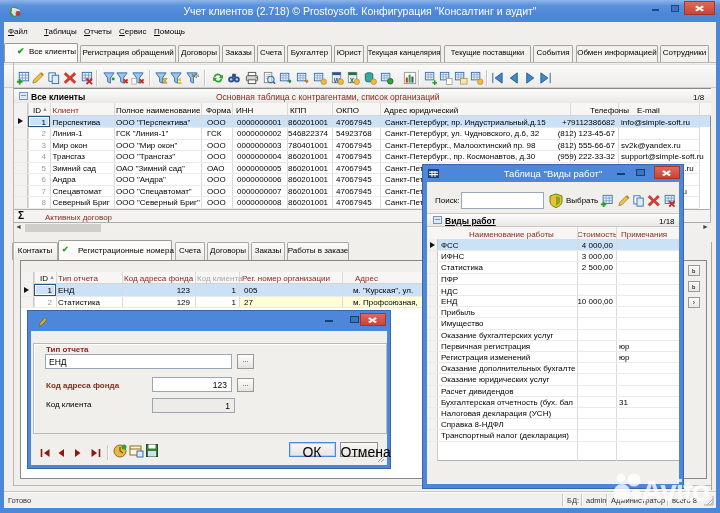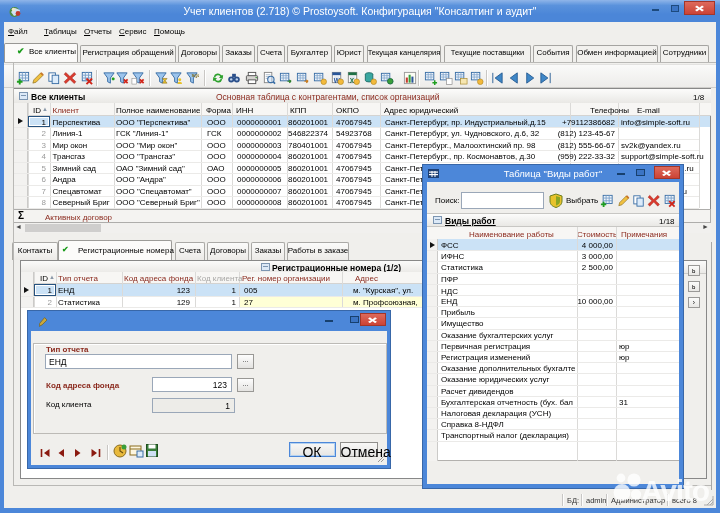--- a/index.html
+++ b/index.html
@@ -369,24 +369,20 @@
 <div class="a" style="left:175px;top:242px;width:30px;height:18px;background:linear-gradient(#fbfbfa,#eceae7);border:1px solid #aaa9a6;border-bottom:none;border-radius:2px 2px 0 0;"></div>
 <div class="a wh" style="left:175px;top:246px;width:30px;text-align:center;">Счета</div>
 <div class="a" style="left:207px;top:242px;width:42px;height:18px;background:linear-gradient(#fbfbfa,#eceae7);border:1px solid #aaa9a6;border-bottom:none;border-radius:2px 2px 0 0;"></div>
 <div class="a wh" style="left:207px;top:246px;width:42px;text-align:center;">Договоры</div>
 <div class="a" style="left:251px;top:242px;width:34px;height:18px;background:linear-gradient(#fbfbfa,#eceae7);border:1px solid #aaa9a6;border-bottom:none;border-radius:2px 2px 0 0;"></div>
 <div class="a wh" style="left:251px;top:246px;width:34px;text-align:center;">Заказы</div>
 <div class="a" style="left:287px;top:242px;width:62px;height:18px;background:linear-gradient(#fbfbfa,#eceae7);border:1px solid #aaa9a6;border-bottom:none;border-radius:2px 2px 0 0;"></div>
 <div class="a wh" style="left:287px;top:246px;width:62px;text-align:center;">Работы в заказе</div>
 
 <div class="a" style="left:19.5px;top:259.5px;width:687px;height:219px;background:#f0efec;border:1px solid #888;">
-  <div class="a" style="left:0;top:0;width:685px;height:13px;background:linear-gradient(#fbfbfa,#eae9e6);border-bottom:1px solid #cccbc8;">
-    <div class="bandicon" style="left:240px;top:2px;"></div>
-    <b class="a wh" style="left:251.5px;top:2px;font-size:8.5px;">Регистрационные номера (1/2)</b>
-  </div>
   <div class="a" style="left:0px;top:12px;width:600px;height:205px;background:#fff;"></div>
 <div class="a" style="left:0px;top:11.5px;width:600px;height:12.0px;background:#f7f6f4;border-bottom:1px solid #d4d3d1;"></div>
 <div class="a" style="left:0px;top:11.5px;width:13.5px;height:35.0px;background:#f3f2f0;border-right:1px solid #cbcac8;"></div>
 <div class="a" style="left:218.5px;top:35px;width:381.0px;height:11.5px;background:#ffffd6;"></div>
 <div class="a" style="left:13.5px;top:23.5px;width:586.5px;height:11.5px;background:#cbe2f6;"></div>
 <div class="vline" style="left:13.5px;top:11.5px;height:35.0px;"></div>
 <div class="vline" style="left:35.5px;top:11.5px;height:35.0px;"></div>
 <div class="vline" style="left:101.5px;top:11.5px;height:35.0px;"></div>
 <div class="vline" style="left:174.5px;top:11.5px;height:35.0px;"></div>
 <div class="vline" style="left:218.5px;top:11.5px;height:35.0px;"></div>
@@ -417,20 +413,23 @@
 <div class="a" style="left:3.5px;top:26.0px;width:0;height:0;border-left:5px solid #111;border-top:3.5px solid transparent;border-bottom:3.5px solid transparent;"></div>
 </div>
 
 <div class="a" style="left:688px;top:265px;width:11.5px;height:11px;background:linear-gradient(#fbfbfa,#e8e7e4);border:1px solid #9a9997;font-size:6.5px;text-align:center;line-height:10px;">ь</div>
 <div class="a" style="left:688px;top:281px;width:11.5px;height:11px;background:linear-gradient(#fbfbfa,#e8e7e4);border:1px solid #9a9997;font-size:6.5px;text-align:center;line-height:10px;">ь</div>
 <div class="a" style="left:688px;top:297px;width:11.5px;height:11px;background:linear-gradient(#fbfbfa,#e8e7e4);border:1px solid #9a9997;font-size:6.5px;text-align:center;line-height:10px;">›</div>
 <div class="a" style="left:711px;top:242px;width:1px;height:248px;background:#a9a8a6;"></div>
 <div class="a" style="left:13px;top:63px;width:1px;height:422px;background:#b9b8b5;"></div>
 <div class="a" style="left:13px;top:485px;width:698px;height:1px;background:#b9b8b5;"></div>
 
+<div class="a" style="left:4px;top:491px;width:712px;height:17px;background:#f1f0ee;border-top:1px solid #c6c5c3;box-shadow:0 1px 0 #fdfdfd inset;">
+  <span class="a wh st" style="left:4px;top:4px;">Готово</span>
+</div>
 <span class="stsep" style="left:562px;"></span>
 <span class="a wh st" style="left:567px;top:495.5px;">БД:</span>
 <span class="stsep" style="left:581px;"></span>
 <span class="a wh st" style="left:586px;top:495.5px;">admin</span>
 <span class="stsep" style="left:606px;"></span>
 <span class="a wh st" style="left:611px;top:495.5px;">Администратор</span>
 <span class="stsep" style="left:667px;"></span>
 <span class="a wh st" style="left:672px;top:495.5px;">всего 8</span>
 <svg class="a" style="left:703px;top:495px;" width="11" height="11" viewBox="0 0 11 11">
       <path d="M10 1 L10 10 L1 10" fill="none" stroke="#aaa"></path>

